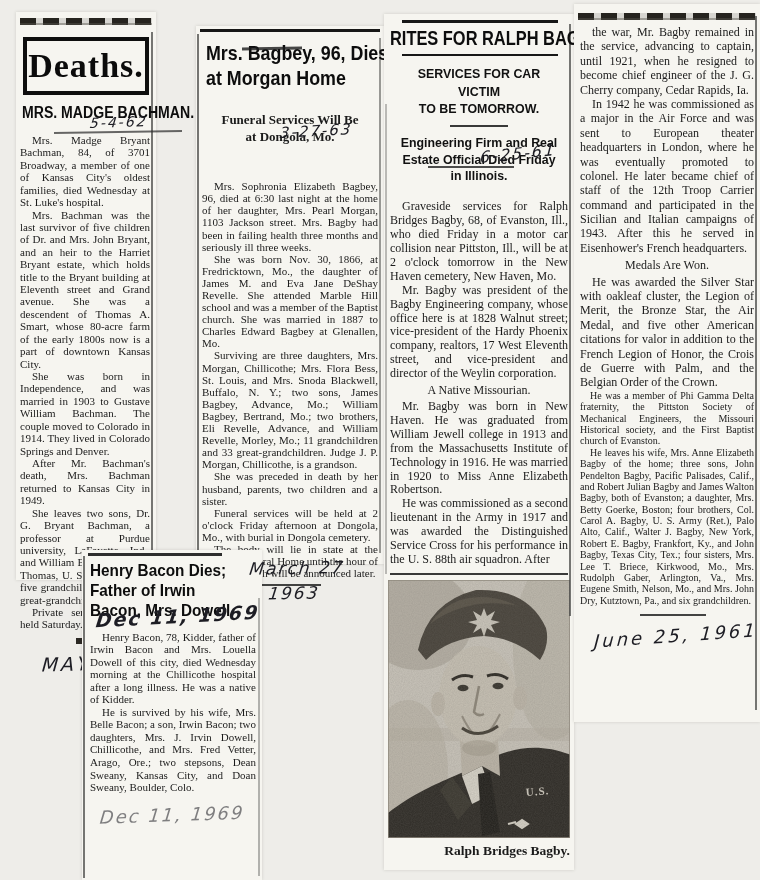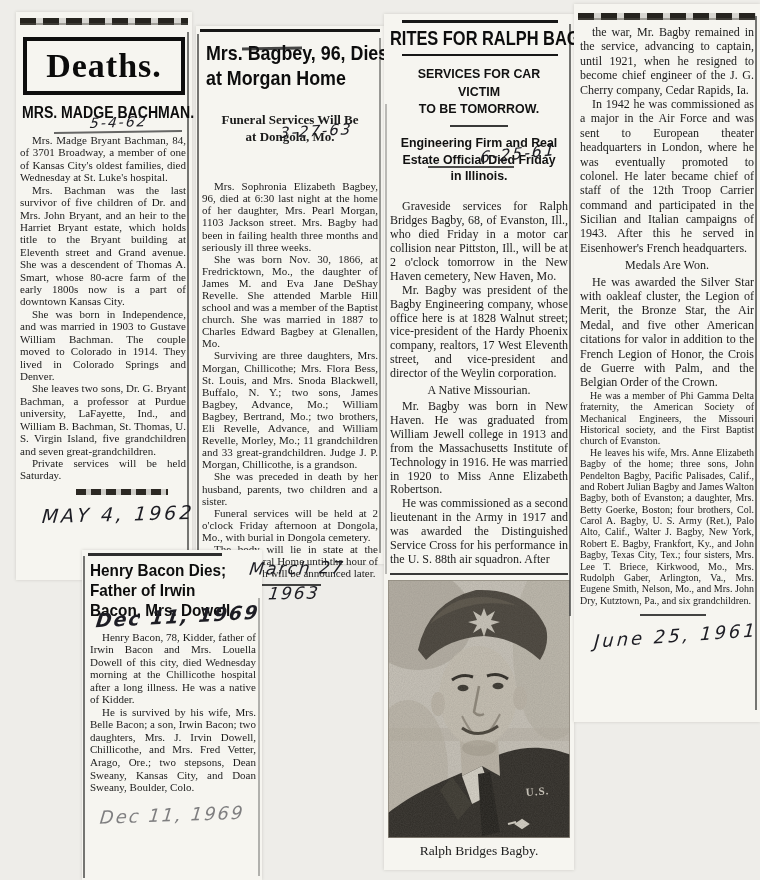--- a/index.html
+++ b/index.html
@@ -16,44 +16,45 @@
   .blk{margin:0;}
   .blk.p{text-indent:12px;}
   .blk.h{text-align:center;font-weight:400;text-indent:0;margin:3px 0 2px;}
   .blk.s{font-size:10px;line-height:1.14;text-indent:10px;}
   .cond{font-family:"Liberation Sans",sans-serif;font-weight:700;color:#0d0d0d;
         transform-origin:left top;white-space:nowrap;}
   .sans-sub{font-family:"Liberation Sans",sans-serif;font-weight:700;text-align:center;color:#111;}
   .serif-sub{font-weight:700;text-align:center;}
   .hw{font-family:"DejaVu Sans",sans-serif;font-style:italic;color:#1d1d24;
       letter-spacing:2px;white-space:nowrap;}
-  .caption{font-weight:400;text-align:center;}
+  .caption{font-weight:700;text-align:right;}
   .deaths-box{border:4px solid #0e0e0e;margin:12px 3px 0;height:50px;display:flex;
               align-items:center;justify-content:center;}
   .deaths-text{font-size:34px;font-weight:700;letter-spacing:1px;color:#0b0b0b;}
   .abs{position:absolute;}
 </style>
 </head>
 <body>
 
 <div class="board">
 
-  <section class="clip" style="left:16px;top:12px;width:176px;height:568px">
+  <section class="clip" style="left:16px;top:12px;width:140px;height:568px">
     <div class="torn" style="margin-top:6px"></div>
     <div class="vrule abs" style="right:3px;top:20px;height:540px"></div>
     <div class="deaths-box">
       <span class="deaths-text">Deaths.</span>
     </div>
     <h2 class="cond" style="font-size:16px;margin:9px 0 0 2px;transform:scaleX(.88)">MRS. MADGE BACHMAN.</h2>
     <div class="hw abs" style="left:74px;top:102px;font-size:14px;transform:rotate(-2deg) skewX(-8deg)">5-4-62</div>
     <div class="abs" style="left:38px;top:119px;width:128px;height:1.5px;background:#2a2a2a;opacity:.7;transform:rotate(-1deg)"></div>
     <div class="body-text" style="font-size:11px;line-height:1.13;margin:12px 2px 0 0">
         <p class="blk p">Mrs. Madge Bryant Bachman, 84, of 3701 Broadway, a member of one of Kansas City's oldest families, died Wednesday at St. Luke's hospital.</p>
         <p class="blk p">Mrs. Bachman was the last survivor of five children of Dr. and Mrs. John Bryant, and an heir to the Harriet Bryant estate, which holds title to the Bryant building at Eleventh street and Grand avenue. She was a descendent of Thomas A. Smart, whose 80-acre farm of the early 1800s now is a part of downtown Kansas City.</p>
         <p class="blk p">She was born in Independence, and was married in 1903 to Gustave William Bachman. The couple moved to Colorado in 1914. They lived in Colorado Springs and Denver.</p>
+        <p class="blk p">After Mr. Bachman's death, Mrs. Bachman returned to Kansas City in 1949.</p>
         <p class="blk p">She leaves two sons, Dr. G. Bryant Bachman, a professor at Purdue university, LaFayette, Ind., and William B. Bachman, St. Thomas, U. S. Virgin Island, five grandchildren and seven great-grandchildren.</p>
         <p class="blk p">Private services will be held Saturday.</p>
       </div>
     <div class="smudge" style="width:92px;margin:7px 0 0 56px"></div>
     <div class="hw" style="font-size:19px;margin:8px 0 0 22px;transform:rotate(-1.5deg) skewX(-6deg);letter-spacing:3px">MAY 4, 1962</div>
   </section>
 
   <section class="clip" style="left:196px;top:26px;width:188px;height:538px">
     <div class="hrule" style="height:3px;margin-top:3px"></div>
     <div class="vrule abs" style="left:1px;top:8px;height:522px"></div>
@@ -177,20 +178,20 @@
   </section>
 
   <section class="clip" style="left:574px;top:4px;width:186px;height:718px">
     <div class="torn" style="margin-top:9px"></div>
     <div class="vrule abs" style="right:3px;top:12px;height:694px"></div>
     <div class="body-text" style="font-size:12px;line-height:1.2;margin:5px 2px 8px 2px">
         <p class="blk p">the war, Mr. Bagby remained in the service, advancing to captain, until 1921, when he resigned to become chief engineer of the J. G. Cherry company, Cedar Rapids, Ia.</p>
         <p class="blk p">In 1942 he was commissioned as a major in the Air Force and was sent to European theater headquarters in London, where he was eventually promoted to colonel. He later became chief of staff of the 12th Troop Carrier command and participated in the Sicilian and Italian campaigns of 1943. After this he served in Eisenhower's French headquarters.</p>
         <p class="blk h">Medals Are Won.</p>
         <p class="blk p">He was awarded the Silver Star with oakleaf cluster, the Legion of Merit, the Bronze Star, the Air Medal, and five other American citations for valor in addition to the French Legion of Honor, the Crois de Guerre with Palm, and the Belgian Order of the Crown.</p>
-        <p class="blk s">He was a member of Phi Gamma Delta fraternity, the American Society of Mechanical Engineers, the Missouri Historical society, and the First Baptist church of Evanston.</p>
+        <p class="blk s">He was a member of Phi Gamma Delta fraternity, the Pittston Society of Mechanical Engineers, the Missouri Historical society, and the First Baptist church of Evanston.</p>
         <p class="blk s">He leaves his wife, Mrs. Anne Elizabeth Bagby of the home; three sons, John Pendelton Bagby, Pacific Palisades, Calif., and Robert Julian Bagby and James Walton Bagby, both of Evanston; a daughter, Mrs. Betty Goerke, Boston; four brothers, Col. Carol A. Bagby, U. S. Army (Ret.), Palo Alto, Calif., Walter J. Bagby, New York, Robert E. Bagby, Frankfort, Ky., and John Bagby, Texas City, Tex.; four sisters, Mrs. Lee T. Briece, Kirkwood, Mo., Mrs. Rudolph Gaber, Arlington, Va., Mrs. Eugene Smith, Nelson, Mo., and Mrs. John Dry, Kutztown, Pa., and six grandchildren.</p>
       </div>
     <div class="hrule" style="height:1.5px;width:66px;margin:4px auto 0 62px;opacity:.8"></div>
     <div class="hw" style="font-size:18px;margin:9px 0 0 16px;transform:rotate(-4deg) skewX(-8deg);letter-spacing:3px">June 25, 1961</div>
   </section>
 
 </div>
 
 </body></html>

